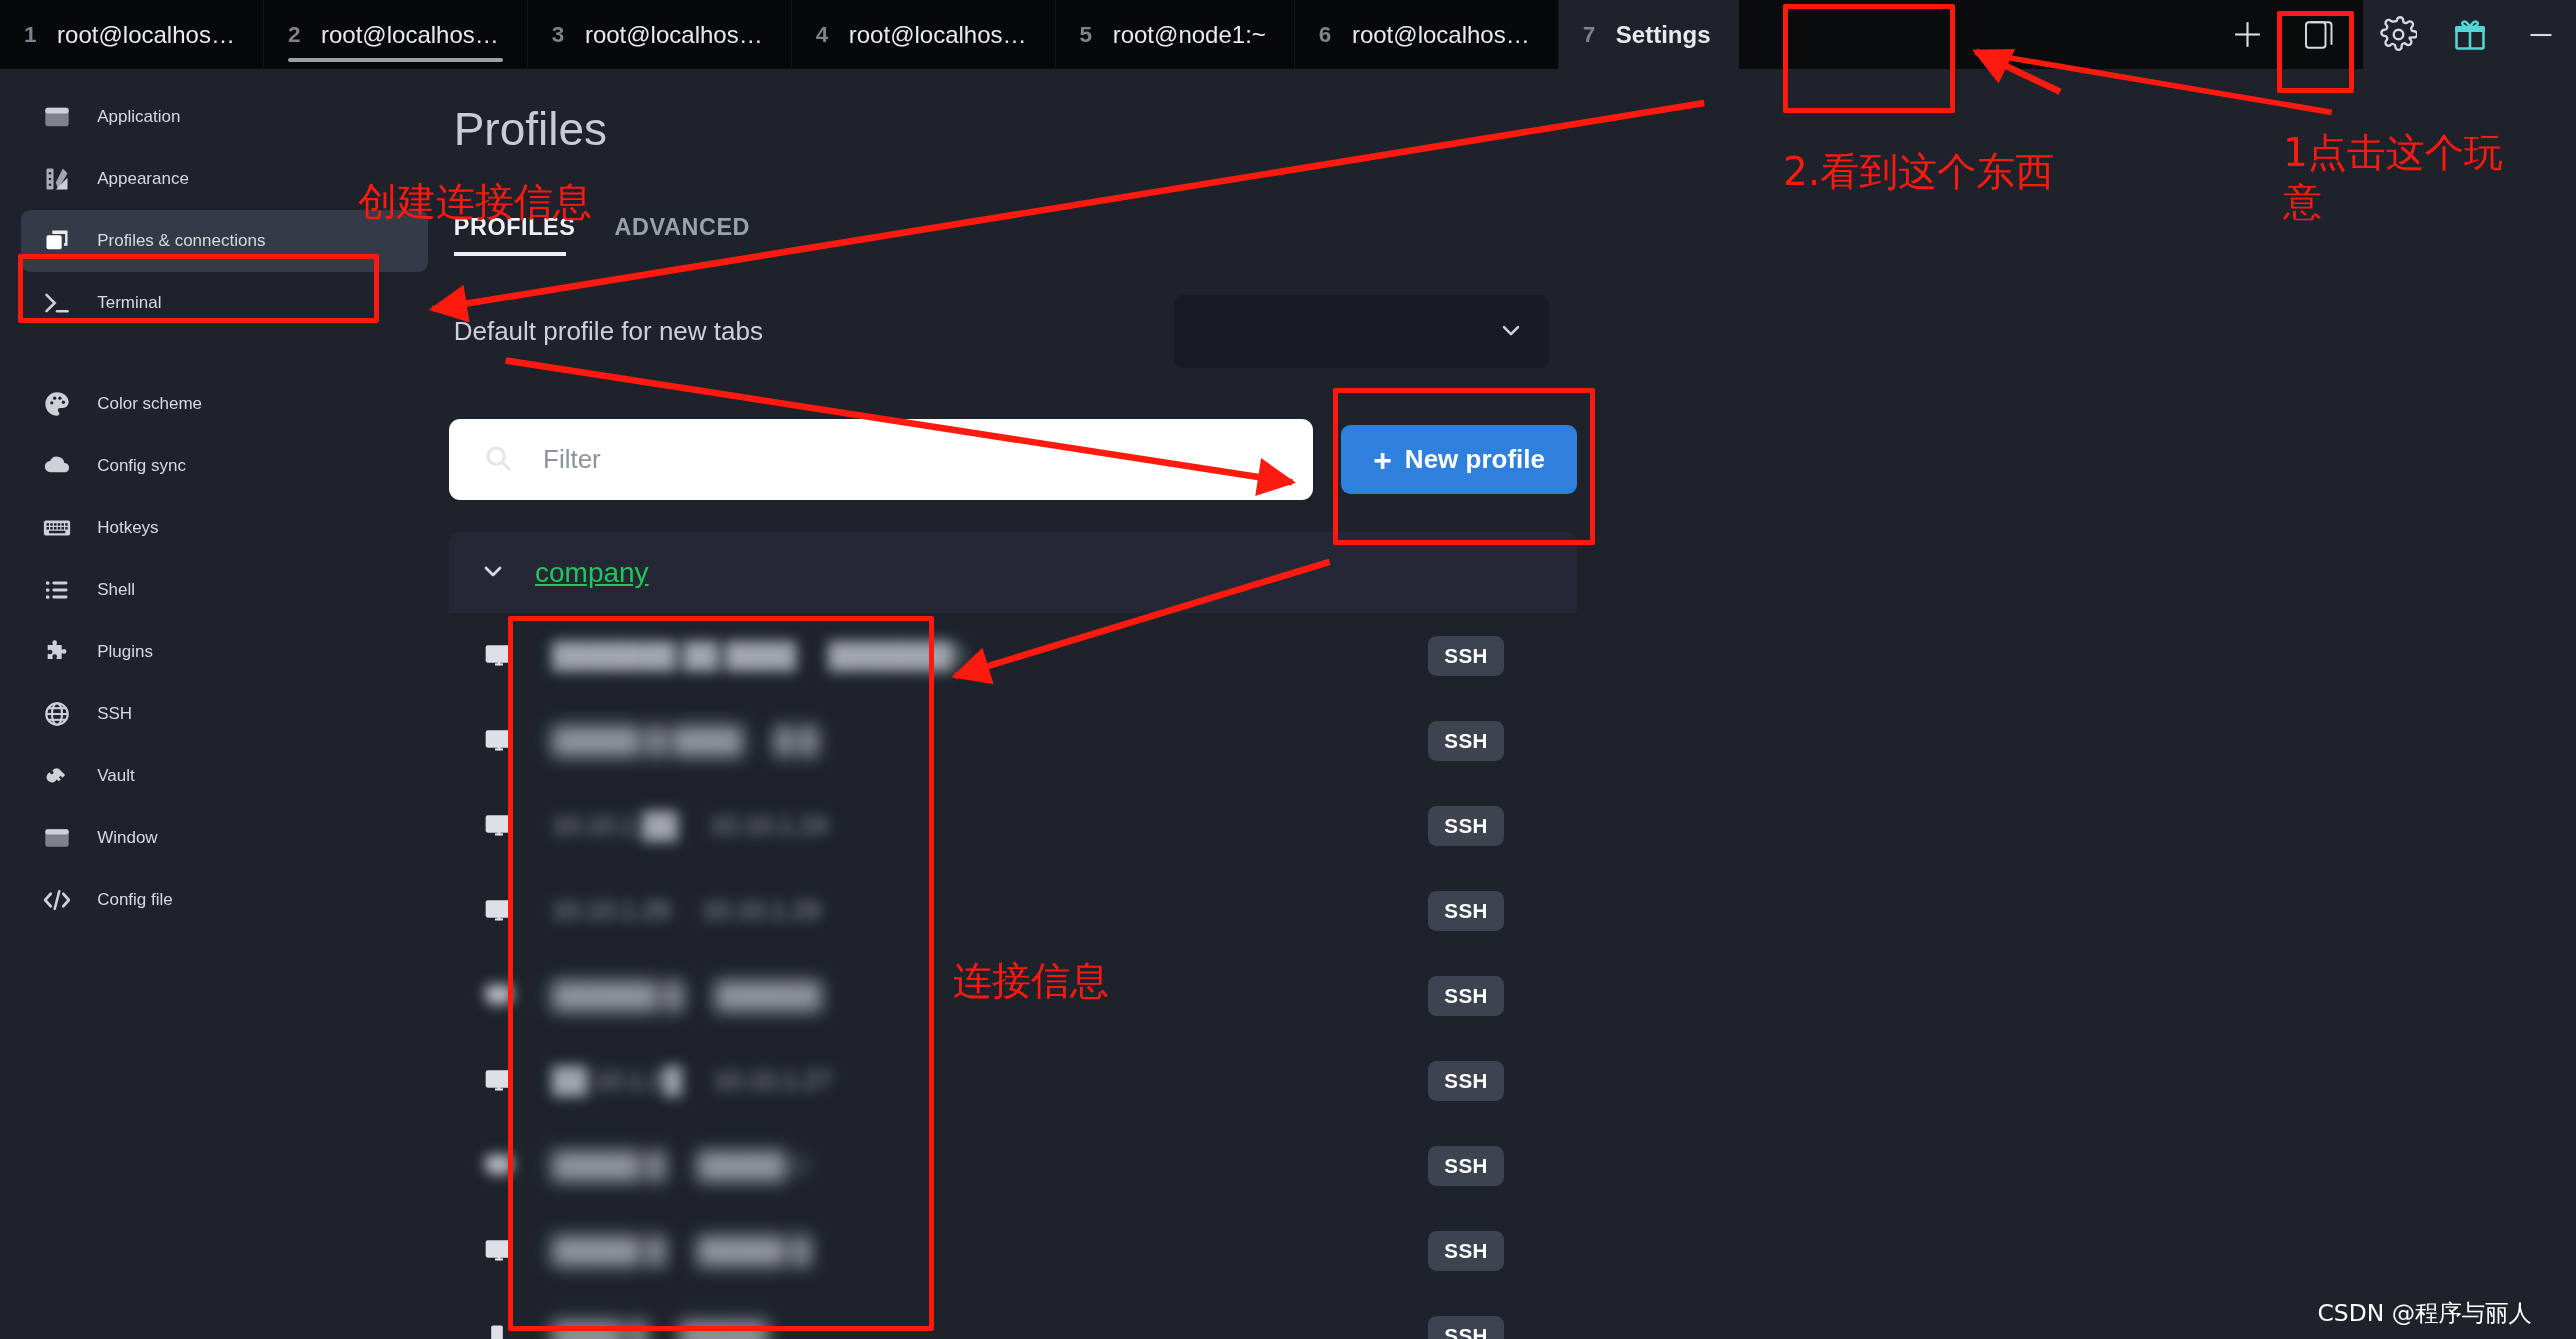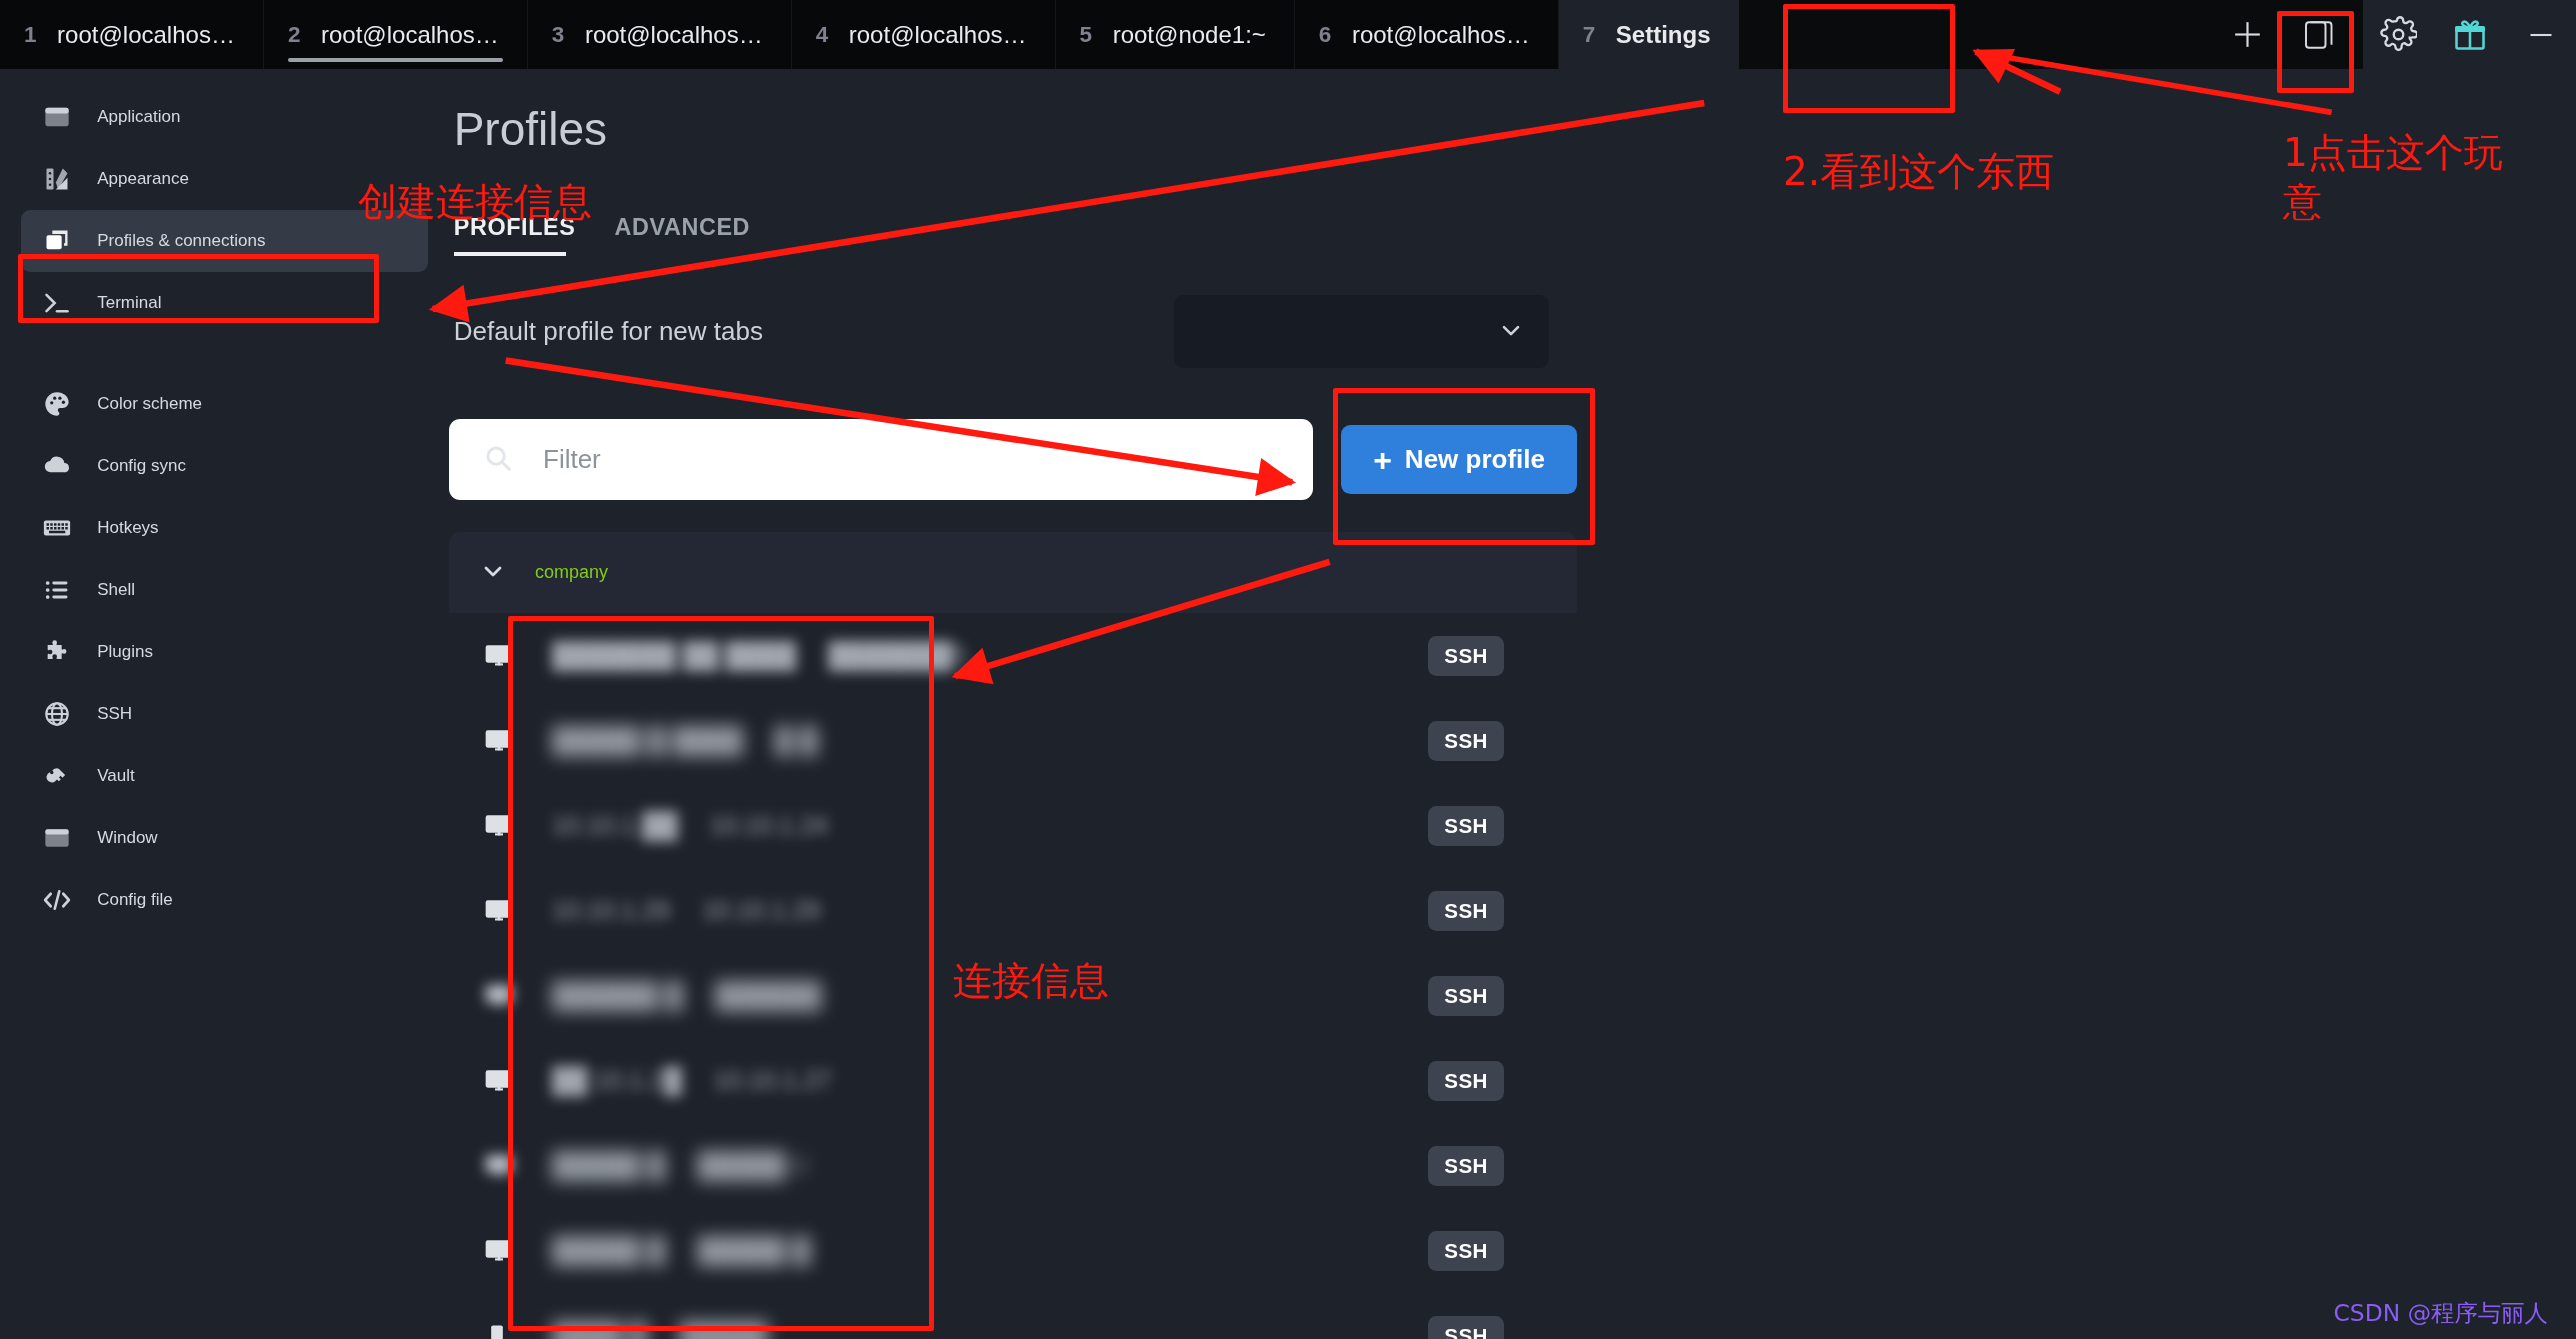--- a/index.html
+++ b/index.html
@@ -96,21 +96,21 @@
   .btn-new {
     background: #2f7fdd; color: #fff; font-size: 26px; font-weight: 600;
     border-radius: 9.4px; height: 69px; display: flex; align-items: center;
     gap: 13px; padding: 0 32px; white-space: nowrap; border: none;
   }
   .btn-new .plus { font-size: 32px; font-weight: 700; line-height: 1; }
 
   
   .group-card { margin-top: 32px; background: #232834; border-radius: 11.2px 11.2px 0 0; }
   .group-head { display: flex; align-items: center; gap: 28px; height: 81px; padding: 0 30px; }
-  .group-head .gname { color: #84cc16; font-size: 18px; }
+  .group-head .gname { color: #22c55e; font-size: 28px; text-decoration: underline; }
 
   .plist { background: #1d222b; }
   .prow {
     display: flex; align-items: center; height: 85px; padding: 0 28px 0 34px;
   }
   .prow .micon { width: 41px; flex: 0 0 41px; display: flex; align-items: center; }
   .prow .ptext { flex: 1 1 auto; margin-left: 28px; display: flex; align-items: baseline; gap: 32px; position: relative; }
   .prow .pname, .prow .phost { color: #b9bec7; font-size: 25px; white-space: nowrap; }
   .redact { filter: blur(6.6px); opacity: .85; }
   .redact-strong { filter: blur(8.4px); opacity: .75; }
@@ -125,22 +125,22 @@
     position: absolute; border: 5.6px solid #ff1a10; border-radius: 1.9px;
     pointer-events: none;
   }
   .anno-text {
     position: absolute; color: #ff1a10; font-size: 39px; line-height: 1.25;
     font-family: "DejaVu Sans", "Liberation Sans", sans-serif;
     white-space: pre-wrap;
   }
   .anno-svg { position: absolute; left: 0; top: 0; width: 2576px; height: 1340px; pointer-events: none; }
   .watermark {
-    position: absolute; right: 28px; bottom: 11.2px;
-    color: #8b5cf6; font-size: 23.4px;
+    position: absolute; right: 44px; bottom: 11.2px;
+    color: #ffffff; font-size: 23.4px;
     font-family: "DejaVu Sans", "Liberation Sans", sans-serif;
   }
 </style>
 </head>
 <body>
 
 <div id="app">
 
   <div class="tabbar">
 

